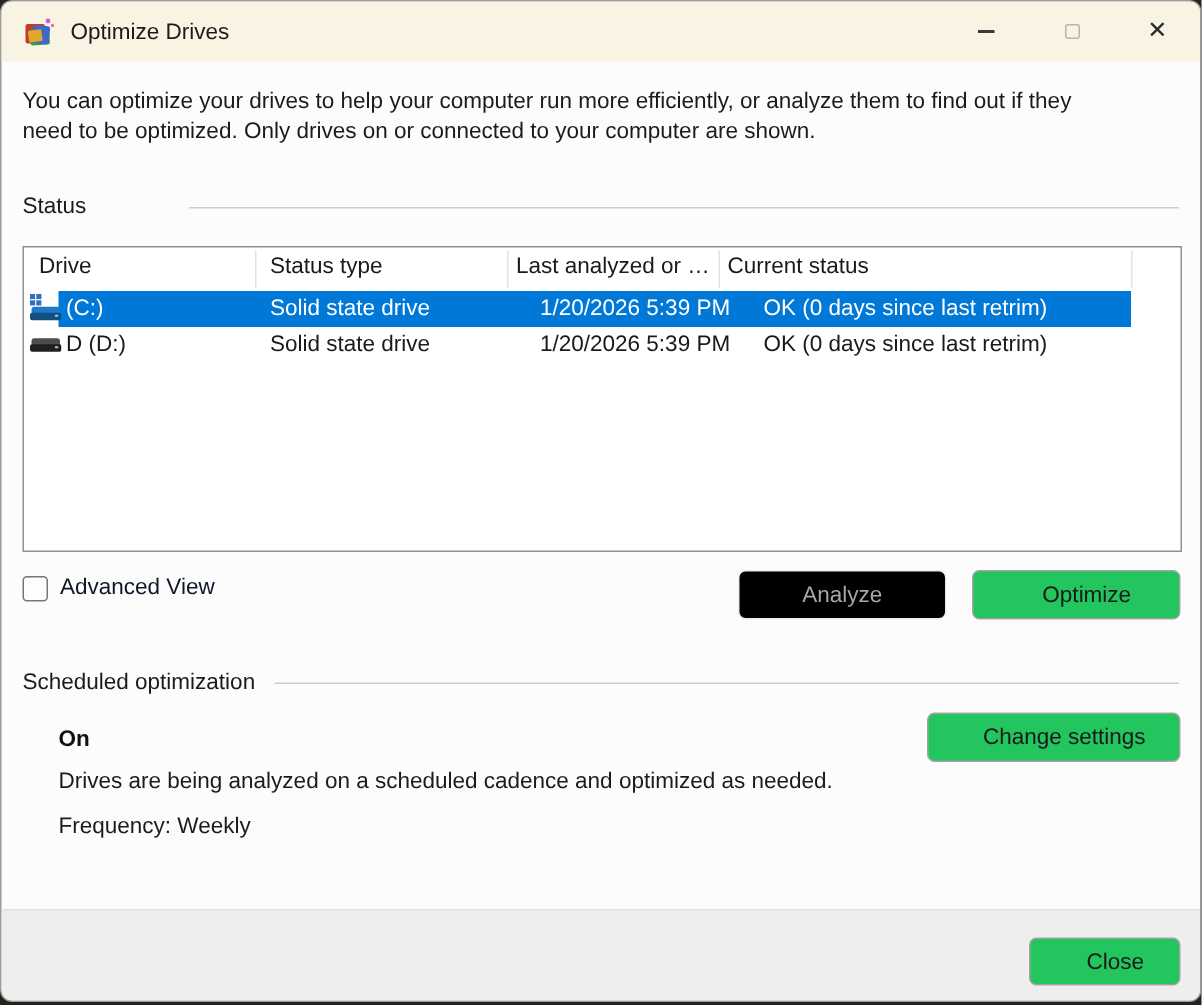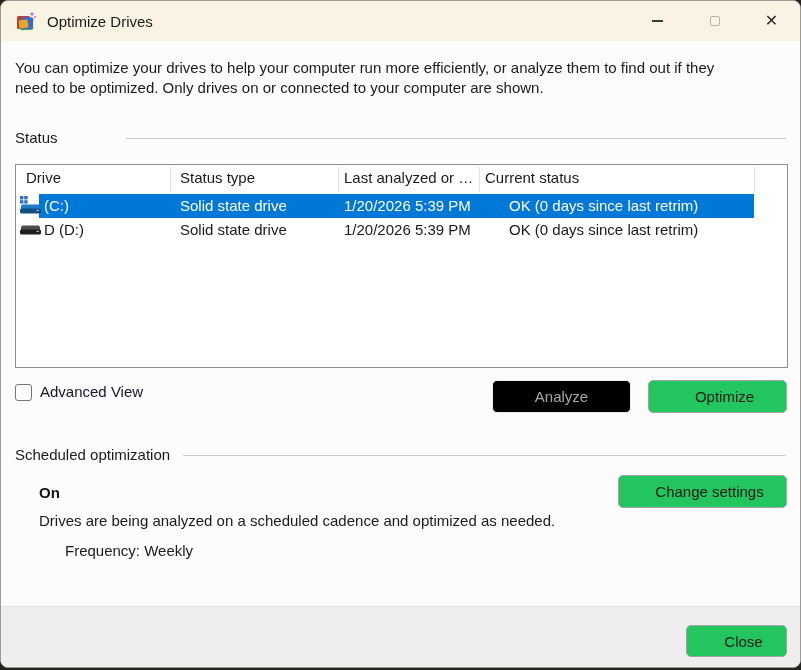--- a/index.html
+++ b/index.html
@@ -49,21 +49,21 @@
   }
   .thead{position:relative;height:29px;}
   .th{position:absolute;top:4px;font-size:15px;color:#1a1a1a;white-space:nowrap;}
   .th1{left:10px;} .th2{left:164px;} .th3{left:328px;} .th4{left:469px;}
   .vsep{position:absolute;top:2px;height:25px;width:1px;background:#e2e2e2;}
   .vs1{left:154px;} .vs2{left:322px;} .vs3{left:463px;} .vs4{left:738px;}
   .trow{position:relative;height:24px;}
   .row-hl{position:absolute;left:23px;top:0;width:715px;height:24px;background:#0078d7;}
   .drive-icon{position:absolute;left:3px;top:1px;width:22px;height:22px;}
   .cell{position:absolute;top:0;line-height:24px;font-size:15px;white-space:nowrap;}
-  .c1{left:28px;} .c2{left:164px;} .c3{left:328px;} .c4{left:469px;margin-left:24px;}
+  .c1{left:28px;} .c2{left:164px;} .c3{left:344px;} .c4{left:469px;margin-left:24px;}
   .row-sel .cell{color:#ffffff;}
   .row-norm .cell{color:#1a1a1a;}
   
   .adv-check{
     position:absolute;left:14px;top:383px;width:17px;height:17px;
     box-sizing:border-box;border:1px solid #767676;border-radius:3px;background:#fdfdfd;
   }
   .adv-label{position:absolute;left:39px;top:382px;font-size:15px;color:#0f172a;}
   .btn{
     position:absolute;box-sizing:border-box;height:33px;
@@ -72,21 +72,21 @@
     font-family:"Liberation Sans", sans-serif;
   }
   .btn-enabled{background:#22c55e;border:1px solid #a3a3a3;color:#1a1a1a;padding-left:14px;}
   .btn-disabled{background:#000000;border:1px solid #ebebeb;color:#a6a6a6;}
   .analyze-btn{left:491px;top:379px;width:139px;}
   .optimize-btn{left:647px;top:379px;width:139px;}
   .change-btn{left:617px;top:474px;width:169px;}
   
   .sched-state{position:absolute;left:38px;top:483px;font-size:15px;font-weight:bold;color:#111;}
   .sched-desc{position:absolute;left:38px;top:511px;font-size:15px;color:#1b1b1b;}
-  .sched-freq{position:absolute;left:38px;top:541px;font-size:15px;color:#1b1b1b;margin-left:26px;}
+  .sched-freq{position:absolute;left:38px;top:541px;font-size:15px;color:#1b1b1b;}
   
   .footer{
     position:absolute;left:0;right:0;bottom:0;height:60px;
     background:#eeeeee;border-top:1px solid #e2e2e2;
   }
   .close-btn{left:685px;top:624px;width:101px;height:32px;}
 </style>
 </head>
 <body>
 

